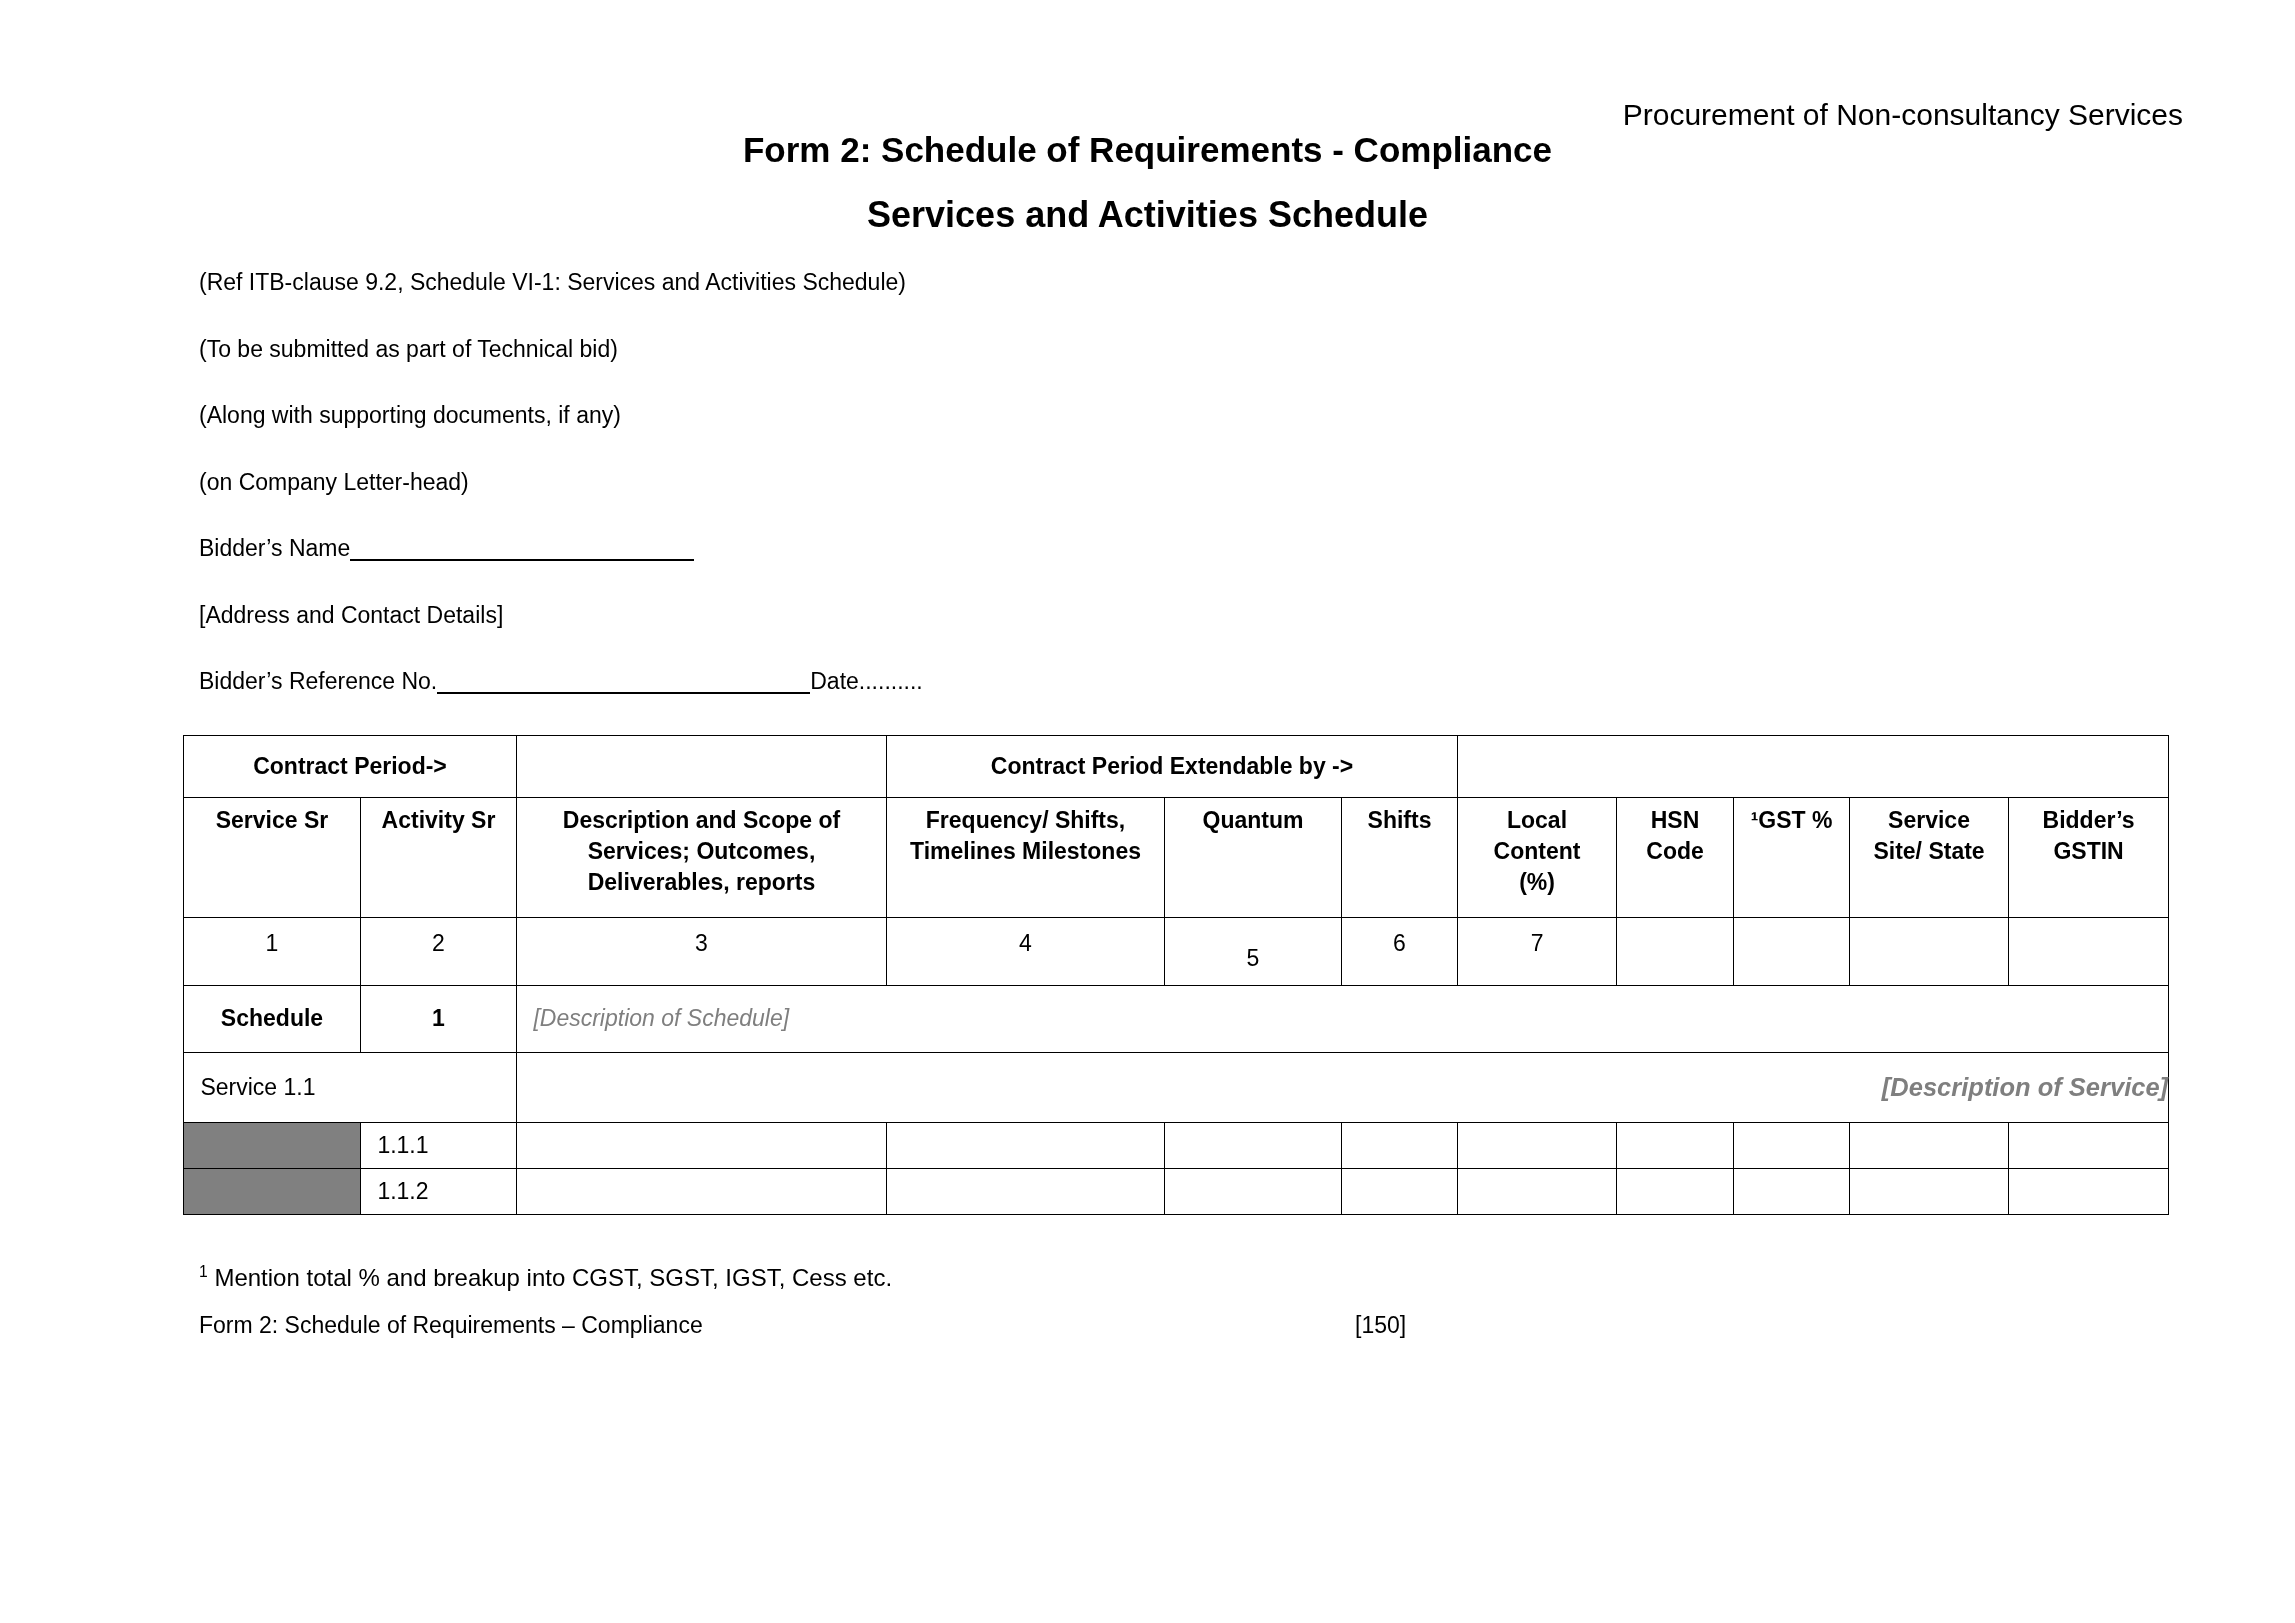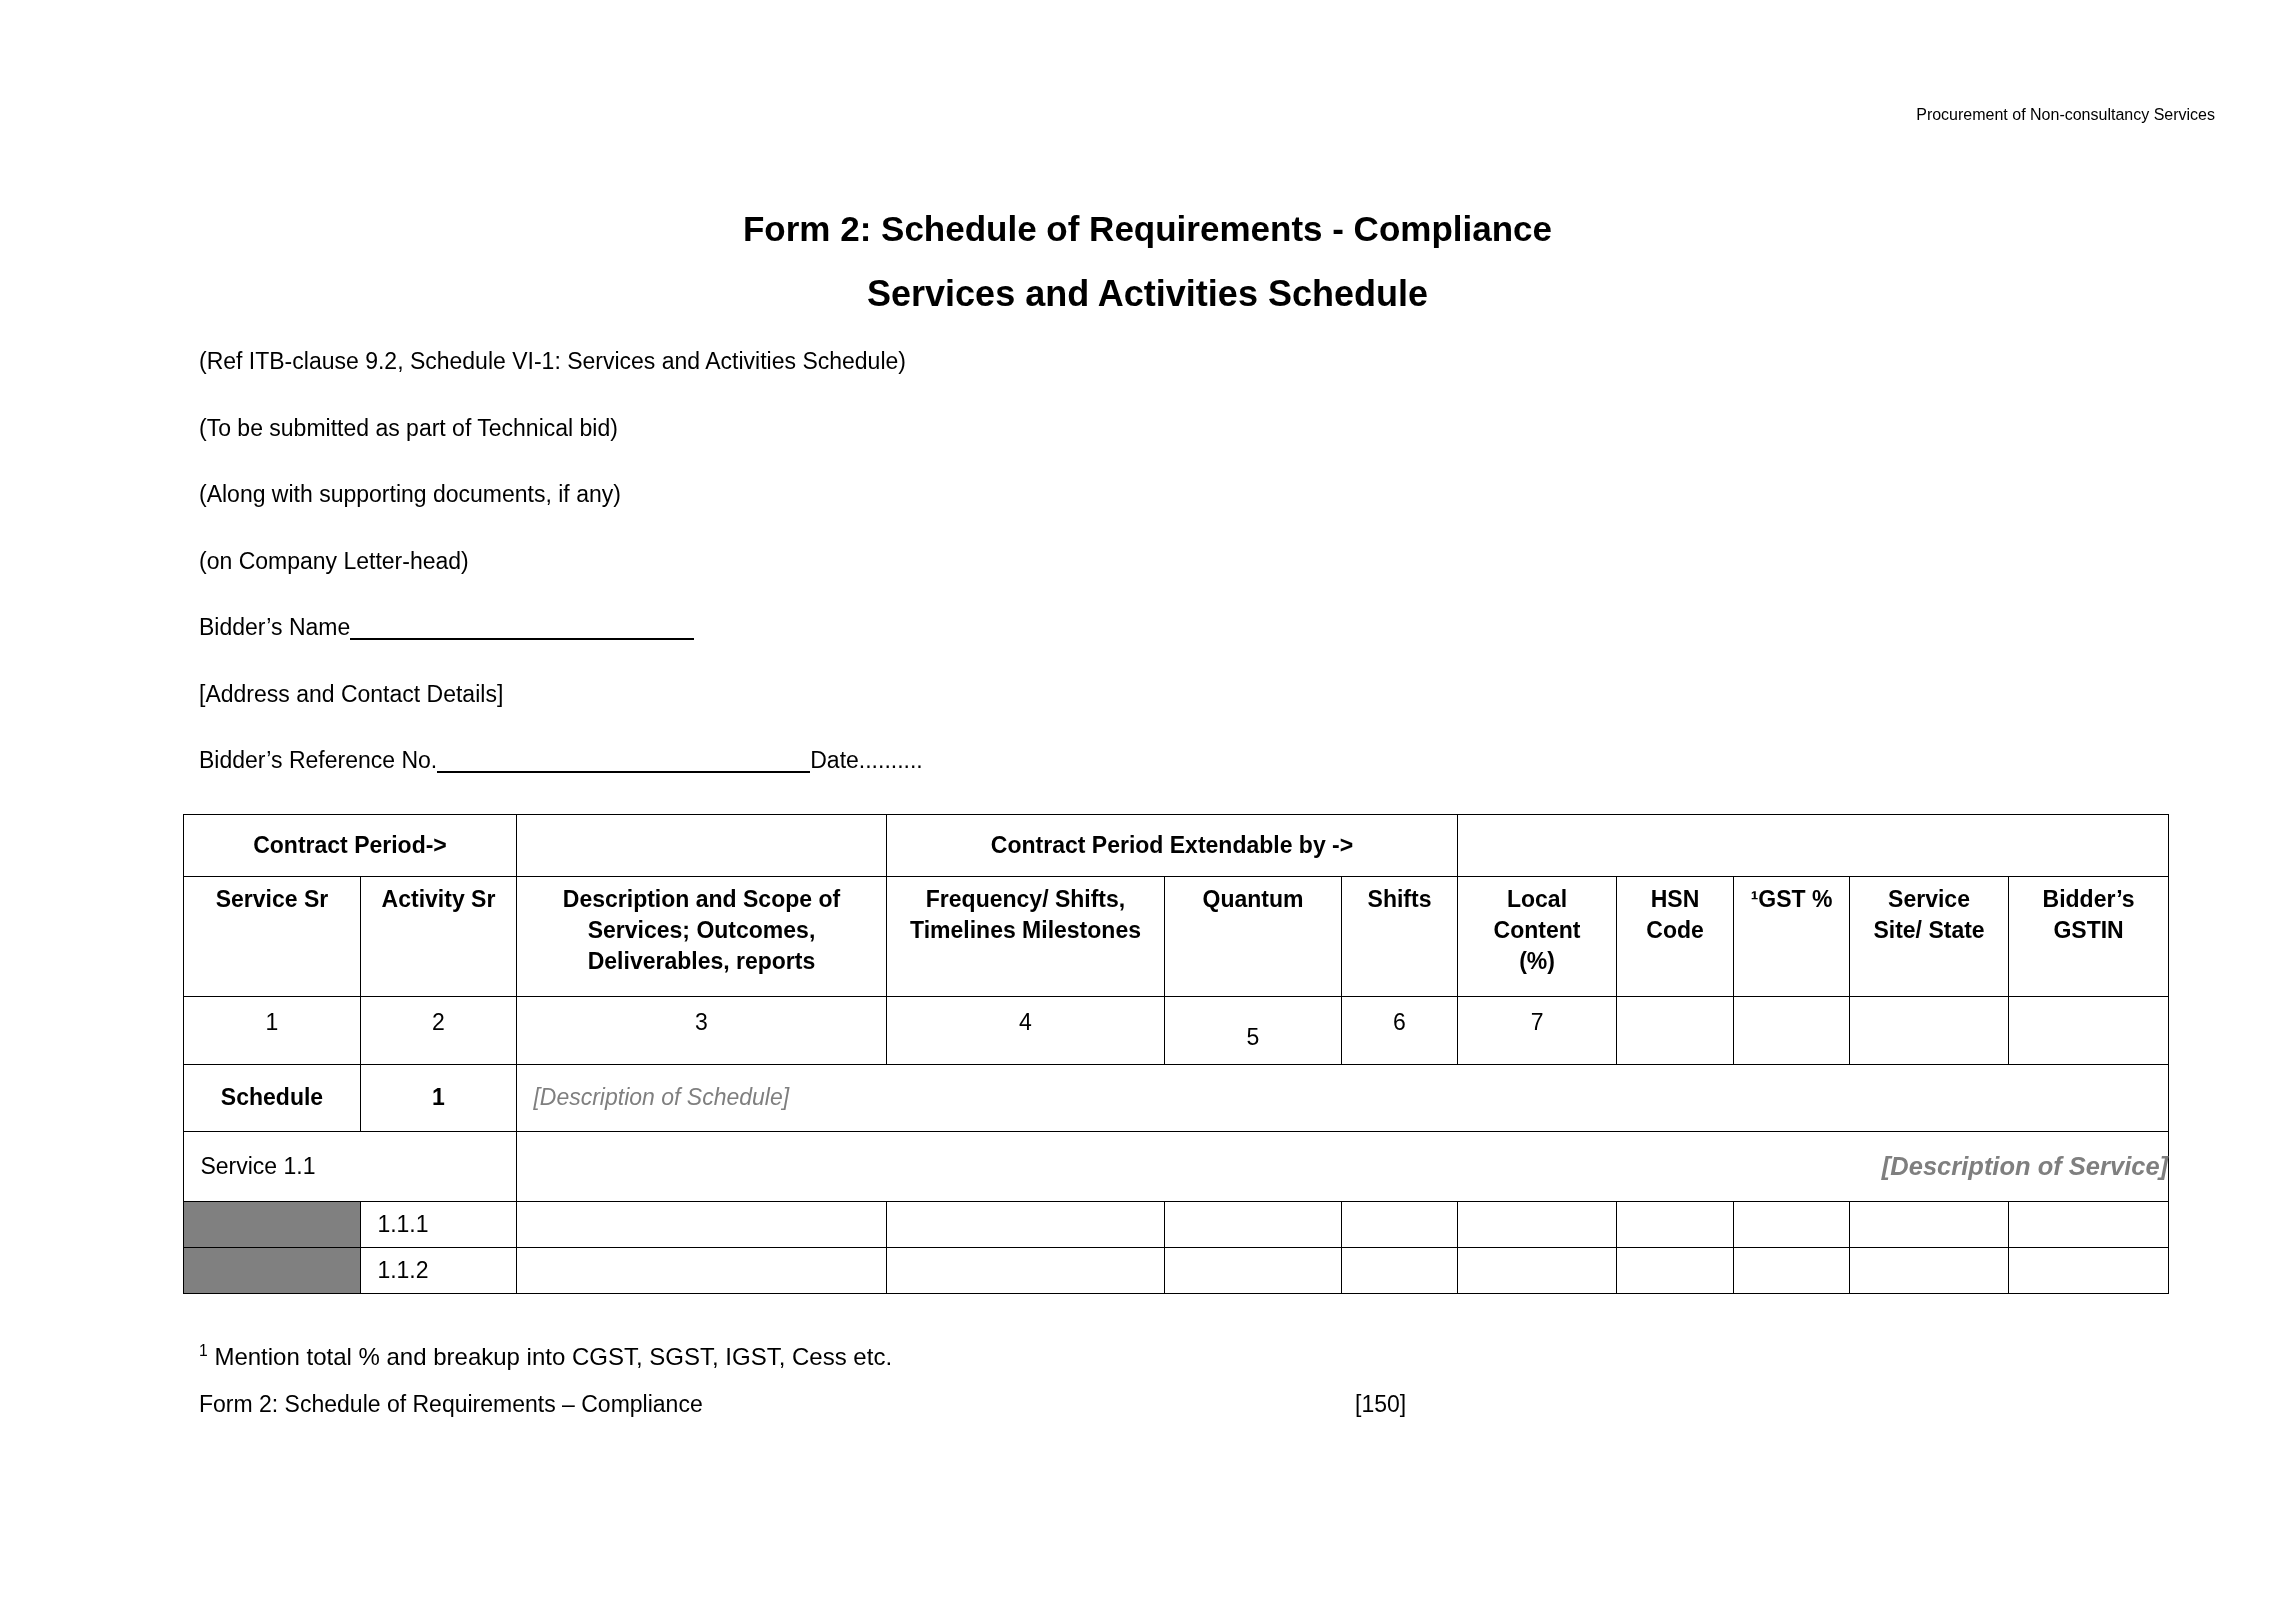--- a/index.html
+++ b/index.html
@@ -9,27 +9,26 @@
     color: #000000;
   }
   .page {
     position: relative;
     width: 2295px;
     height: 1623px;
     background: #ffffff;
     overflow: hidden;
   }
   .corner-text {
-    padding: 101px 80px 0 0;
+    padding: 101px 112px 0 0;
     text-align: right;
-    font-size: 16px;
+    font-size: 30px;
     line-height: 27.5px;
   }
   .page-title {
-    margin-top: 79px;
     text-align: center;
     font-size: 35px;
     line-height: 42px;
     font-weight: bold;
   }
   .page-subtitle {
     margin-top: 27.5px;
     text-align: center;
     font-size: 36px;
     line-height: 34px;

